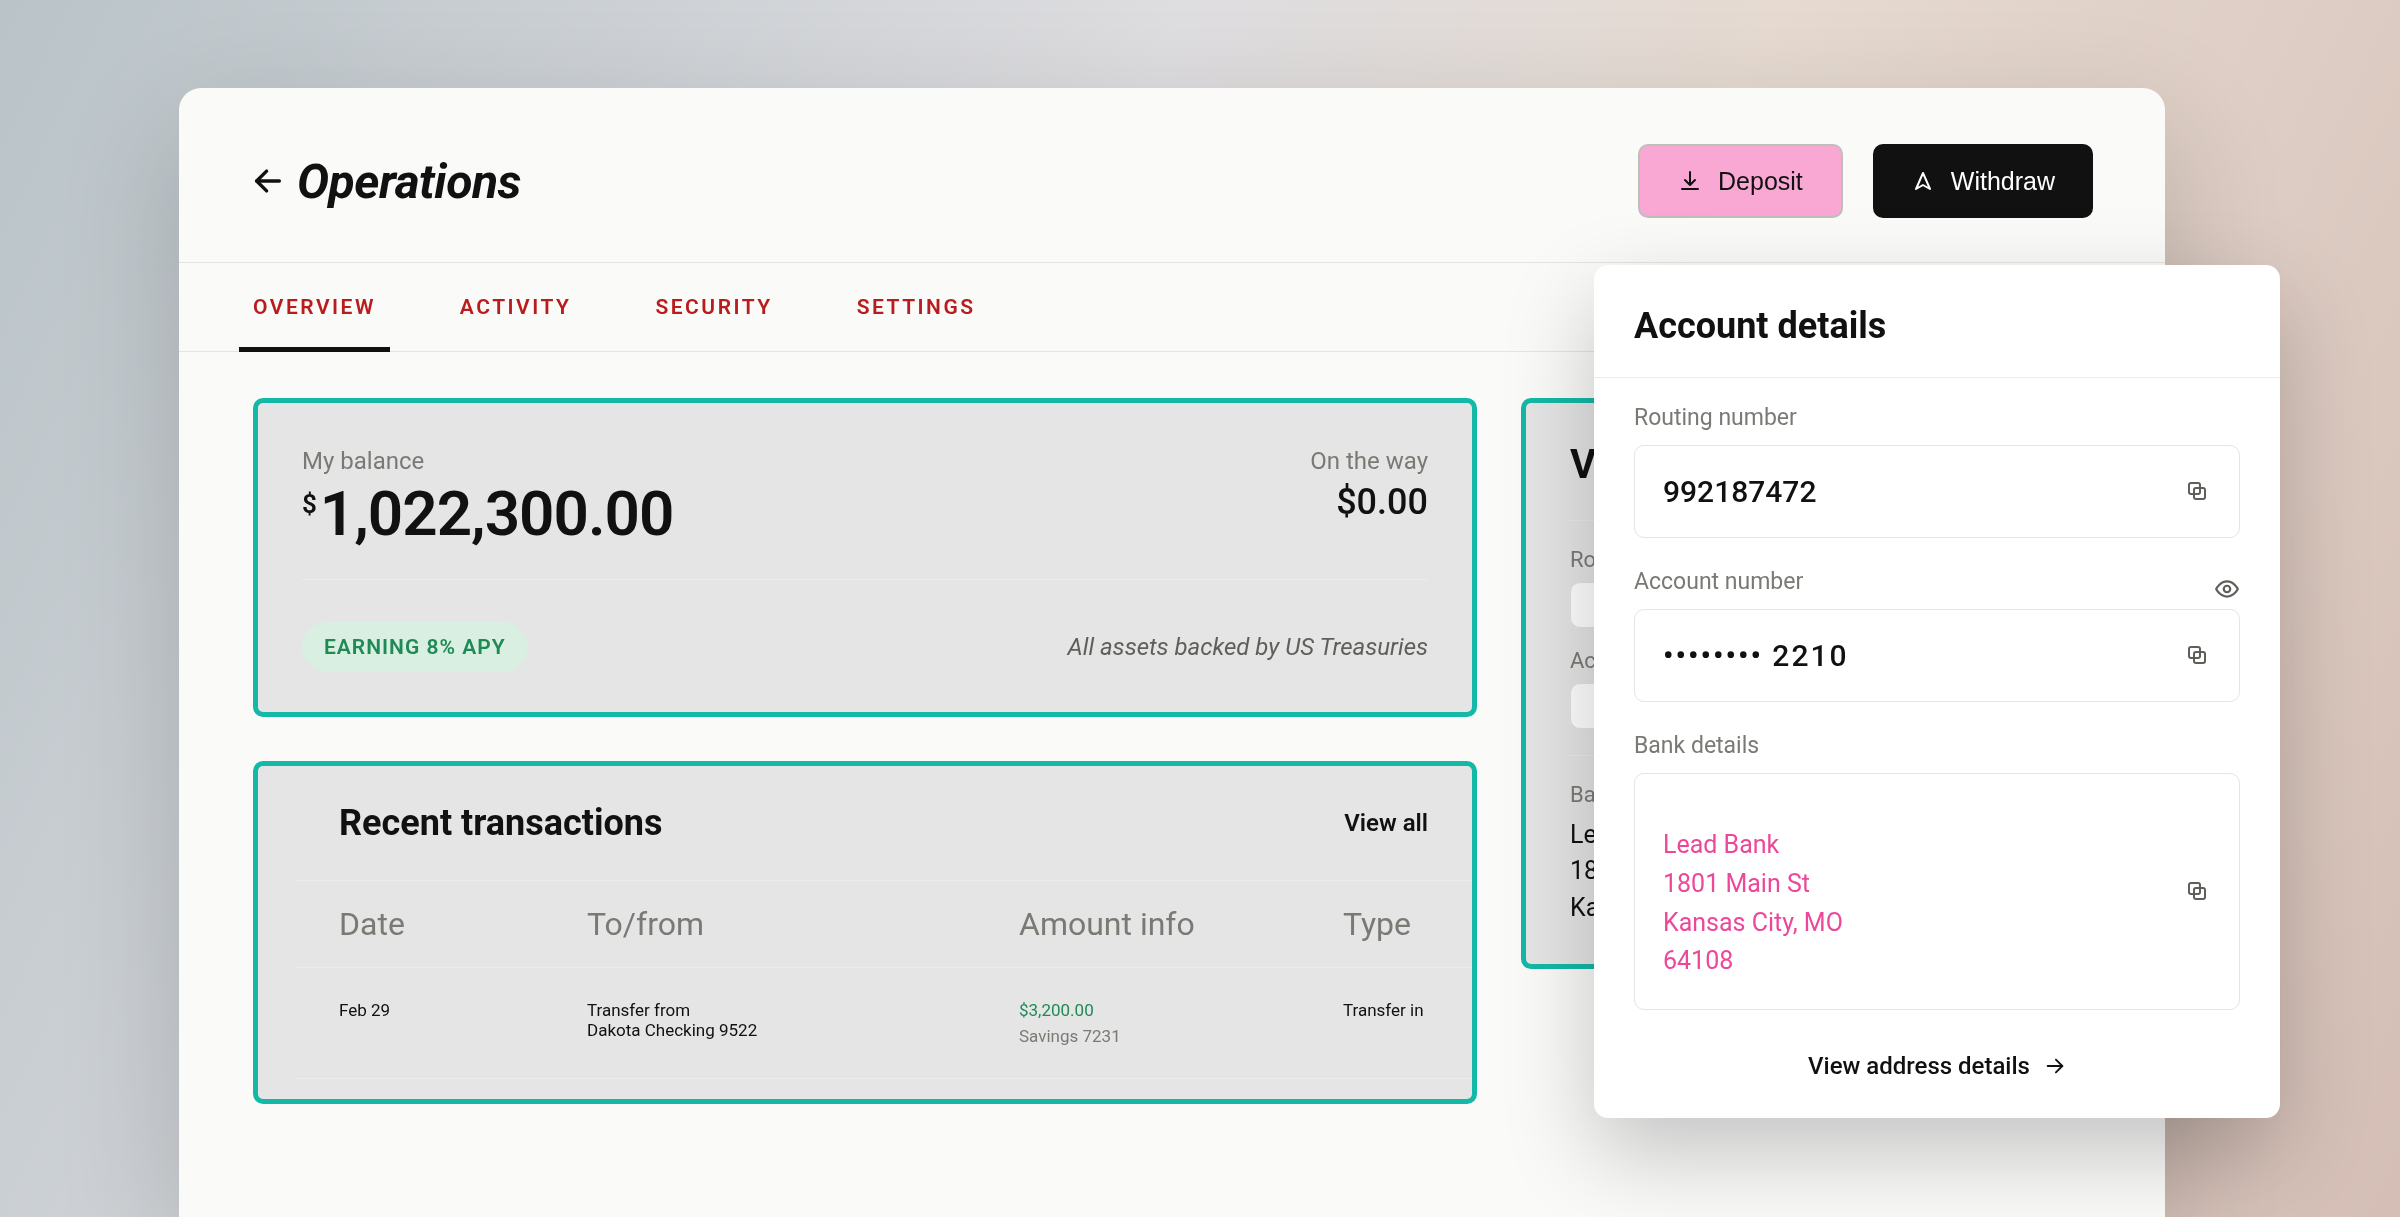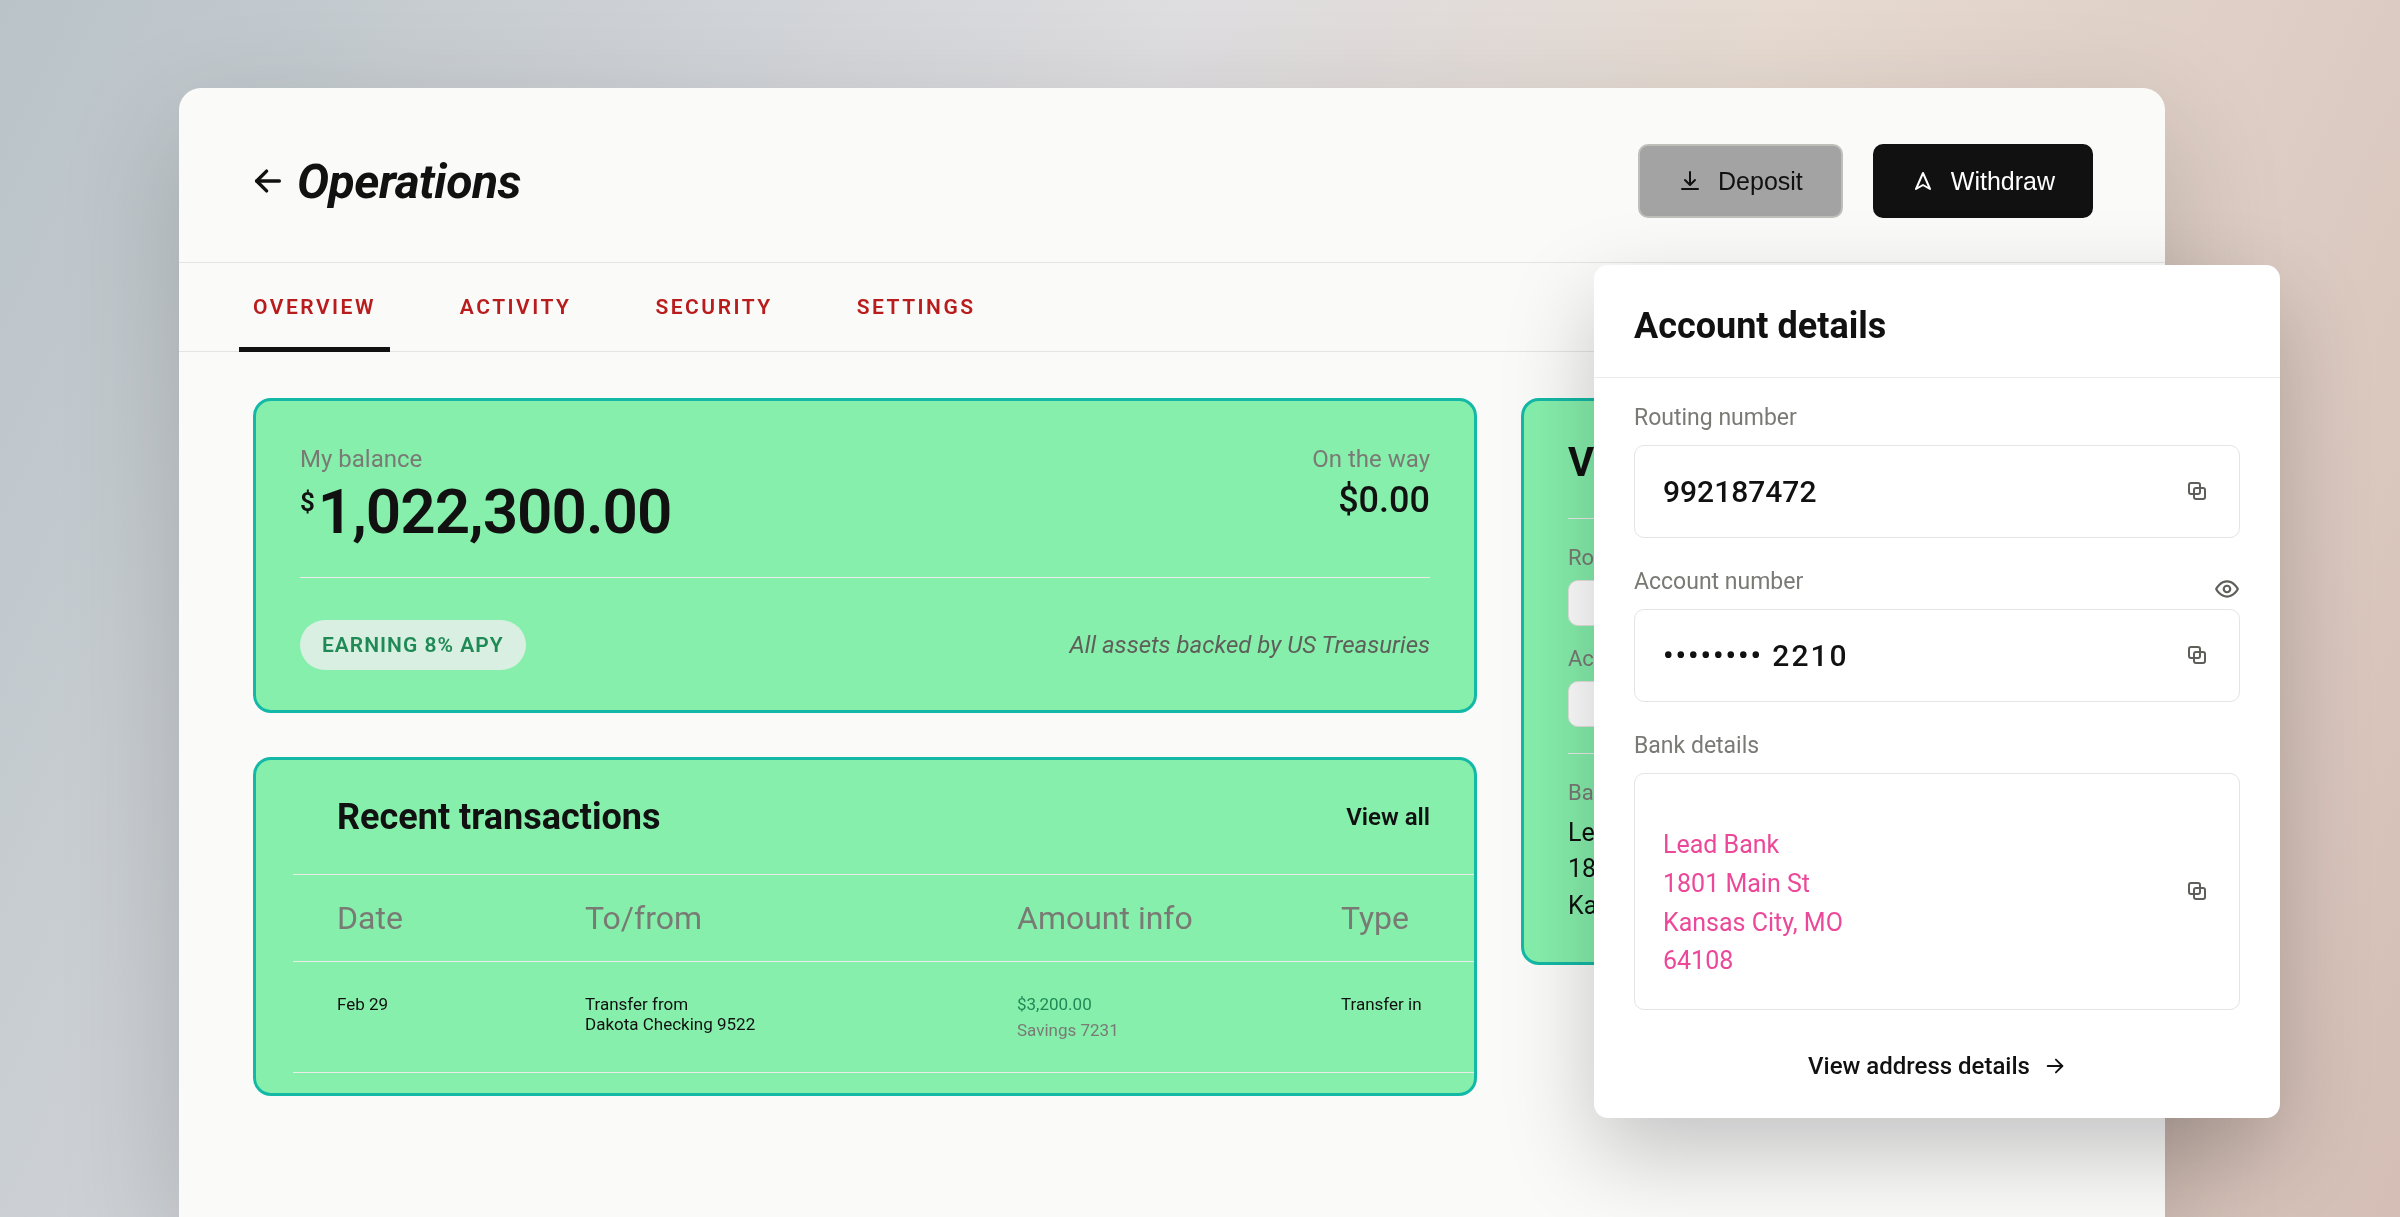--- a/index.html
+++ b/index.html
@@ -34,21 +34,21 @@
     padding: 0 38px;
     border-radius: 10px;
     font-size: 25px;
     font-weight: 500;
     display: inline-flex;
     align-items: center;
     gap: 16px;
     cursor: pointer;
     border: none;
   }
-  .btn-outline { background: #a3a3a3; color:#111; border: 2px solid #bfbfba; margin-left: 28px; }
+  .btn-outline { background: #f9a8d4; color:#111; border: 2px solid #bfbfba; margin-left: 28px; }
   .btn-solid { background: #111; color: #fff; }
   .btn svg { display:block; }
   .tabs {
     display:flex;
     gap: 84px;
     padding: 0 74px;
     border-top: 1px solid #e5e4e0;
     border-bottom: 1px solid #e5e4e0;
     height: 90px;
     align-items: center;
@@ -69,23 +69,23 @@
     position:absolute;
     left:-14px; right:-14px;
     bottom:-1px;
     height: 5px;
     background:#111;
   }
   .content { padding: 46px 74px 0 74px; display:flex; gap: 44px; }
   .left-col { width: 1224px; }
   .right-col { flex:1; }
   .card {
-    background: #86efac;
-    border: 3px solid #14b8a6;
-    border-radius: 18px;
+    background: #e5e5e5;
+    border: 5px solid #14b8a6;
+    border-radius: 10px;
   }
   .balance-card { padding: 44px 44px 40px 44px; }
   .balance-row { display:flex; align-items:flex-start; justify-content:space-between; padding-bottom: 34px; border-bottom: 1px solid #ececea; }
   .balance-label { color:#7a7a75; font-size: 24px; margin-bottom: 8px; }
   .balance-val { font-size: 62px; font-weight: 600; color:#111; letter-spacing:-1px; line-height:1; }
   .balance-currency { font-size: 26px; vertical-align: super; font-weight:600; margin-right:4px; }
   .ontheway { text-align:right; }
   .ontheway-label { color:#7a7a75; font-size:24px; margin-bottom: 6px; }
   .ontheway-val { font-size: 36px; font-weight:500; color:#111; }
   .balance-footer { display:flex; justify-content:space-between; align-items:center; margin-top: 42px; }

